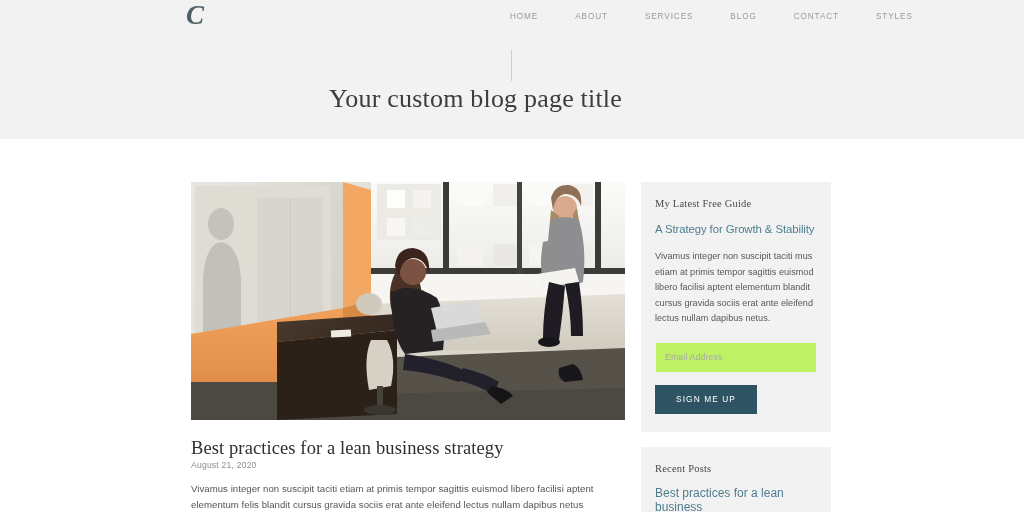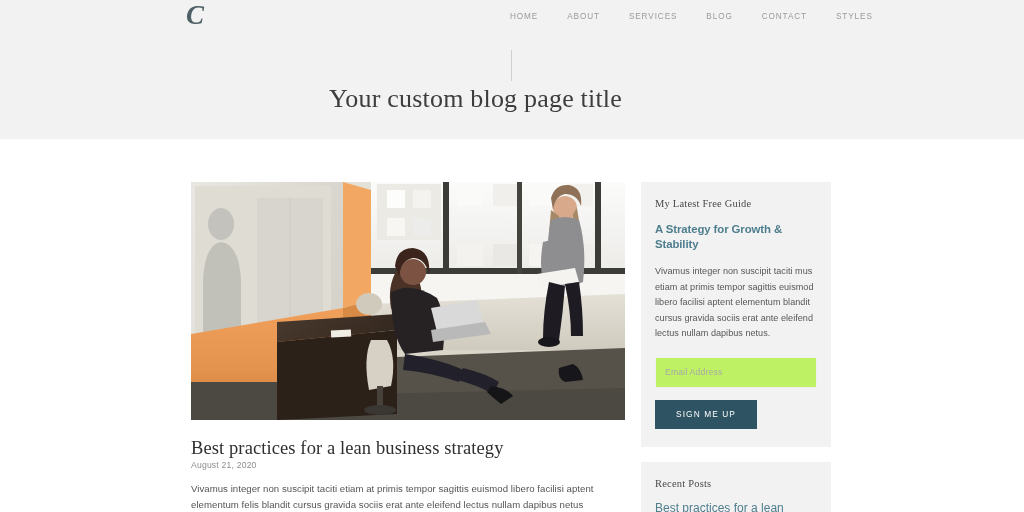--- a/index.html
+++ b/index.html
@@ -43,21 +43,21 @@
     letter-spacing: 0px;
   }
 
   .nav {
     position: absolute;
     left: 510px; top: 8px;
     width: 340px;
     height: 16px;
     display: flex;
     align-items: center;
-    gap: 8px;
+    gap: 16px;
   }
   .nav-item {
     font-size: 8.2px;
     letter-spacing: 0.9px;
     color: #9a9a9a;
     text-transform: uppercase;
     white-space: nowrap;
     margin-right: 21px;
     font-family: "Liberation Sans", sans-serif;
     cursor: pointer;
@@ -145,21 +145,20 @@
     letter-spacing: 0.2px;
   }
 
   .guide-title {
     margin-top: 13px;
     font-size: 11.4px;
     color: #4e7e8e;
     letter-spacing: -0.1px;
     line-height: 15px;
     cursor: pointer;
-    font-weight: bold;
   }
 
   .guide-body {
     margin-top: 12px;
     font-size: 9.1px;
     line-height: 15.5px;
     color: #575757;
     letter-spacing: 0.02px;
   }
 

